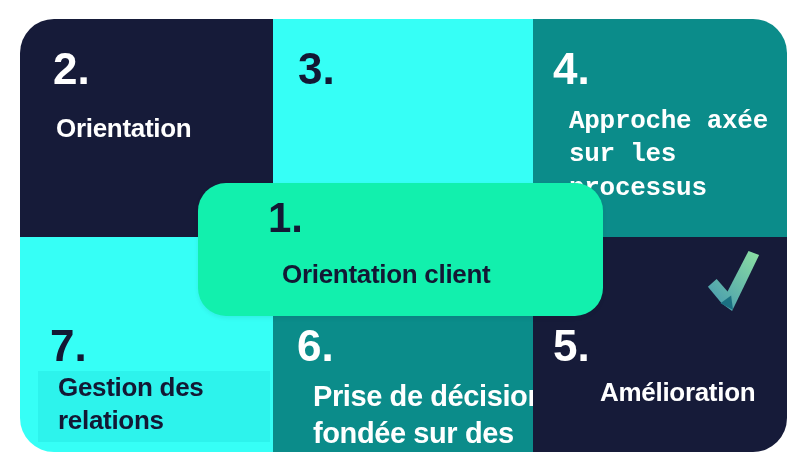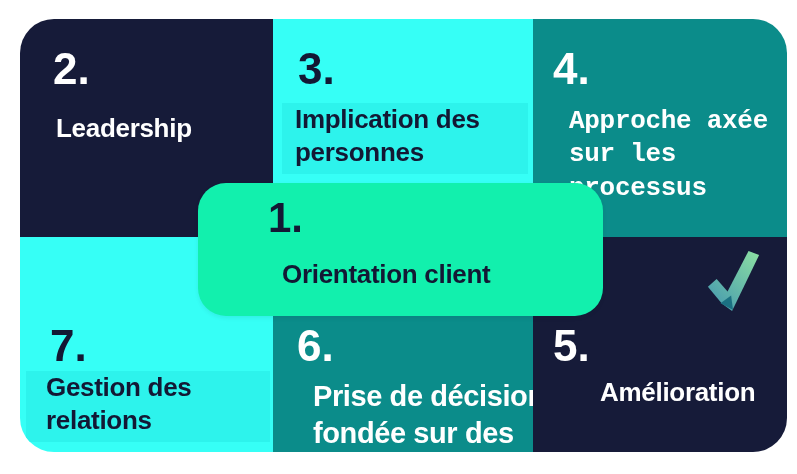--- a/index.html
+++ b/index.html
@@ -32,21 +32,21 @@
   #tile3 .band{left:9px;top:84px;right:5px;height:71px;}
   #tile3 .band .label{padding:0 0 0 13px;}
 
   #tile4{left:513px;top:0;width:254px;height:218px;}
   #tile4 .num{left:20px;top:28px;}
   #tile4 .label{left:36px;top:86px;width:230px;font-family:Liberation Mono, monospace;}
 
   
   #tile7{left:0;top:218px;width:253px;height:215px;}
   #tile7 .num{left:30px;top:87px;}
-  #tile7 .band{left:6px;top:134px;right:3px;height:71px;}
+  #tile7 .band{left:18px;top:134px;right:3px;height:71px;}
   #tile7 .band .label{padding:0 0 0 20px;width:185px;}
 
   #tile6{left:253px;top:218px;width:260px;height:215px;}
   #tile6 .num{left:24px;top:87px;}
   #tile6 .label{left:40px;top:141px;font-size:29px;width:236px;letter-spacing:-0.4px;}
 
   #tile5{left:513px;top:218px;width:254px;height:215px;}
   #tile5 .num{left:20px;top:87px;}
   #tile5 .label{left:20px;top:139px;margin-left:47px;}
   #tile5 .check{position:absolute;right:24px;top:14px;width:58px;height:60px;}
@@ -61,28 +61,25 @@
   .center .label{left:77px;top:75px;margin-left:7px;}
 </style>
 </head>
 <body>
 
 <div class="stage">
   <div class="card">
 
     <section id="tile2" class="tile bg-navy">
       <div class="num light">2.</div>
-      <div class="label light">Leadership</div>
+      <div class="label light">Orientation</div>
     </section>
 
     <section id="tile3" class="tile bg-cyan">
       <div class="num dark">3.</div>
-      <div class="band">
-        <div class="label dark">Implication des personnes</div>
-      </div>
     </section>
 
     <section id="tile4" class="tile bg-teal">
       <div class="num light">4.</div>
       <div class="label light">Approche axée sur les processus</div>
     </section>
 
     <section id="tile7" class="tile bg-cyan">
       <div class="num dark">7.</div>
       <div class="band">

